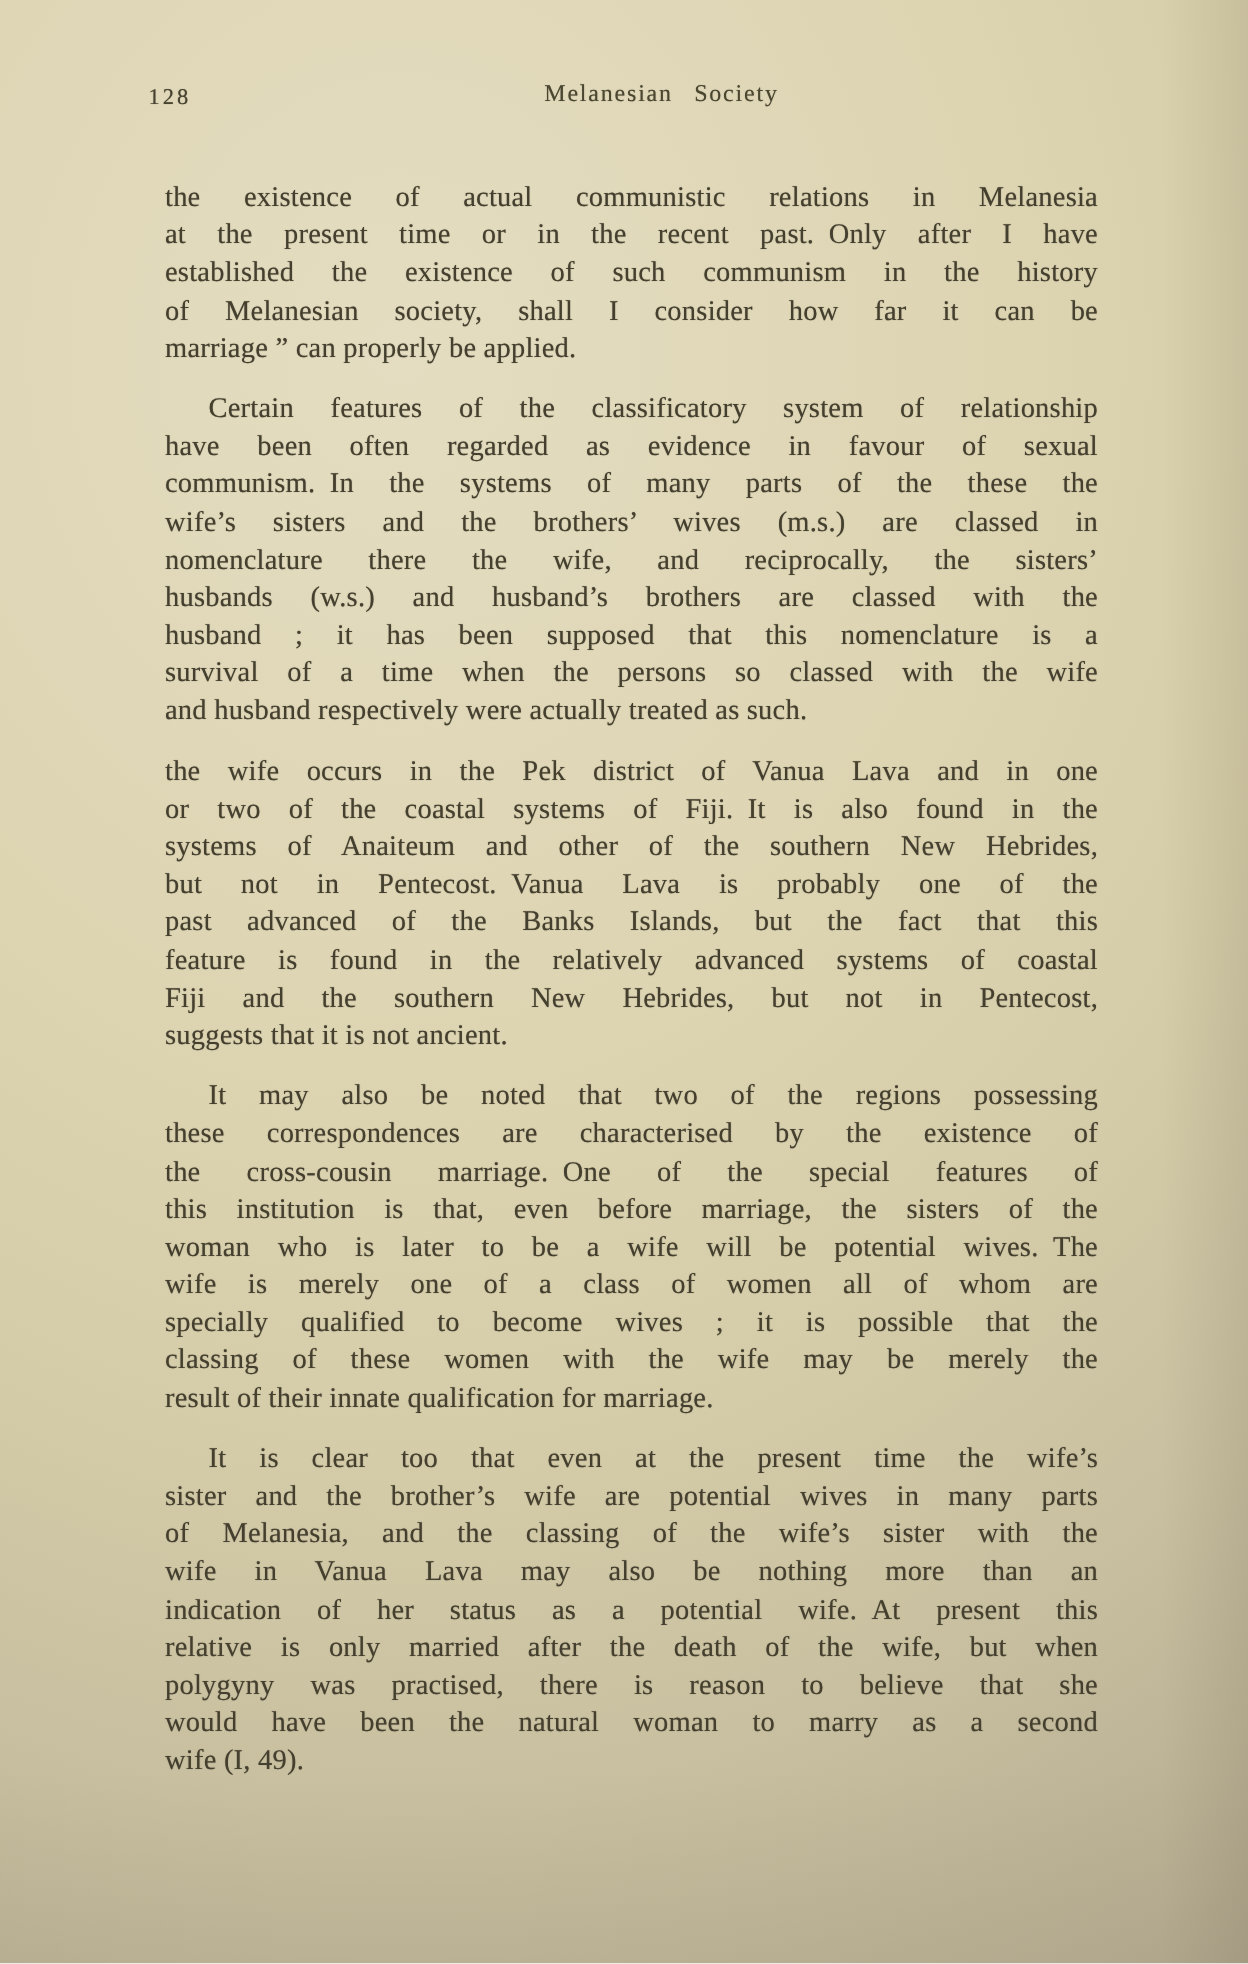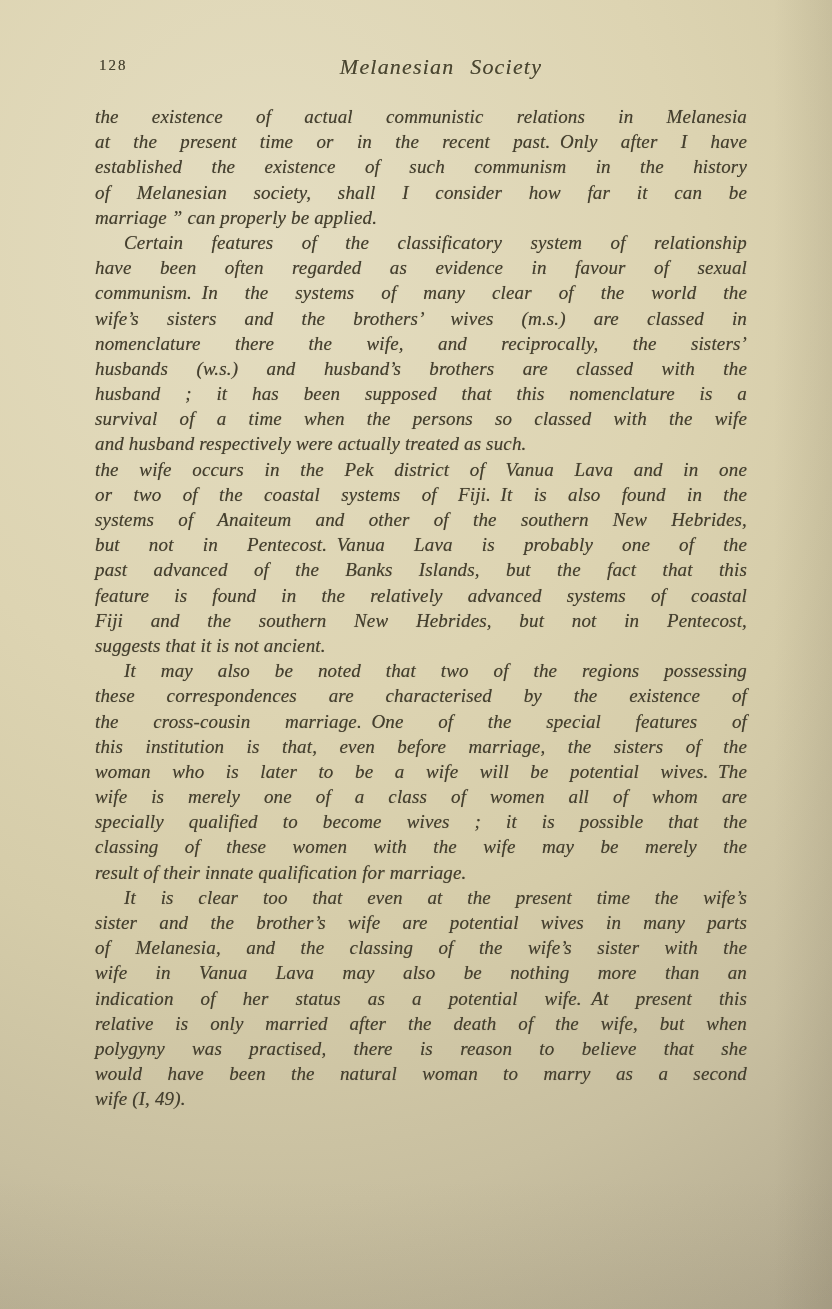--- a/index.html
+++ b/index.html
@@ -36,39 +36,38 @@
     letter-spacing: 2px;
     color: #46422f;
     text-shadow: 0 0 0.6px rgba(60,55,40,0.55);
   }
   .running-title {
     position: absolute;
     left: 40px;
     right: 0;
     top: 0;
     text-align: center;
-    font-style: italic;
-    font-size: 22px;
+    font-size: 16px;
     letter-spacing: 1.2px;
     word-spacing: 9px;
     color: #4a4630;
     text-shadow: 0 0 0.6px rgba(60,55,40,0.5);
   }
   .page-body {
     position: absolute;
     top: 104px;
     left: 95px;
     width: 652px;
     font-size: 19px;
     line-height: 25.2px;
     letter-spacing: 0.15px;
     color: #443f2e;
     text-shadow: 0 0 0.7px rgba(62,57,40,0.55);
   }
-  .para { margin: 0; padding: 0; font-style: italic; }
+  .para { margin: 15px; padding: 0; }
   .line {
     text-align: justify;
     text-align-last: justify;
     white-space: nowrap;
     height: 25.2px;
   }
   .line.last {
     text-align-last: left;
   }
   .line.first-indent {
@@ -87,21 +86,21 @@
       <div class="para">
         <div class="line">the existence of actual communistic relations in Melanesia</div>
         <div class="line">at the present time or in the recent past. Only after I have</div>
         <div class="line">established the existence of such communism in the history</div>
         <div class="line">of Melanesian society, shall I consider how far it can be</div>
         <div class="line last">marriage ” can properly be applied.</div>
       </div>
       <div class="para">
         <div class="line first-indent">Certain features of the classificatory system of relationship</div>
         <div class="line">have been often regarded as evidence in favour of sexual</div>
-        <div class="line">communism. In the systems of many clear of the world the</div>
+        <div class="line">communism. In the systems of many parts of the these the</div>
         <div class="line">wife’s sisters and the brothers’ wives (m.s.) are classed in</div>
         <div class="line">nomenclature there the wife, and reciprocally, the sisters’</div>
         <div class="line">husbands (w.s.) and husband’s brothers are classed with the</div>
         <div class="line">husband ; it has been supposed that this nomenclature is a</div>
         <div class="line">survival of a time when the persons so classed with the wife</div>
         <div class="line last">and husband respectively were actually treated as such.</div>
       </div>
       <div class="para">
         <div class="line">the wife occurs in the Pek district of Vanua Lava and in one</div>
         <div class="line">or two of the coastal systems of Fiji. It is also found in the</div>

